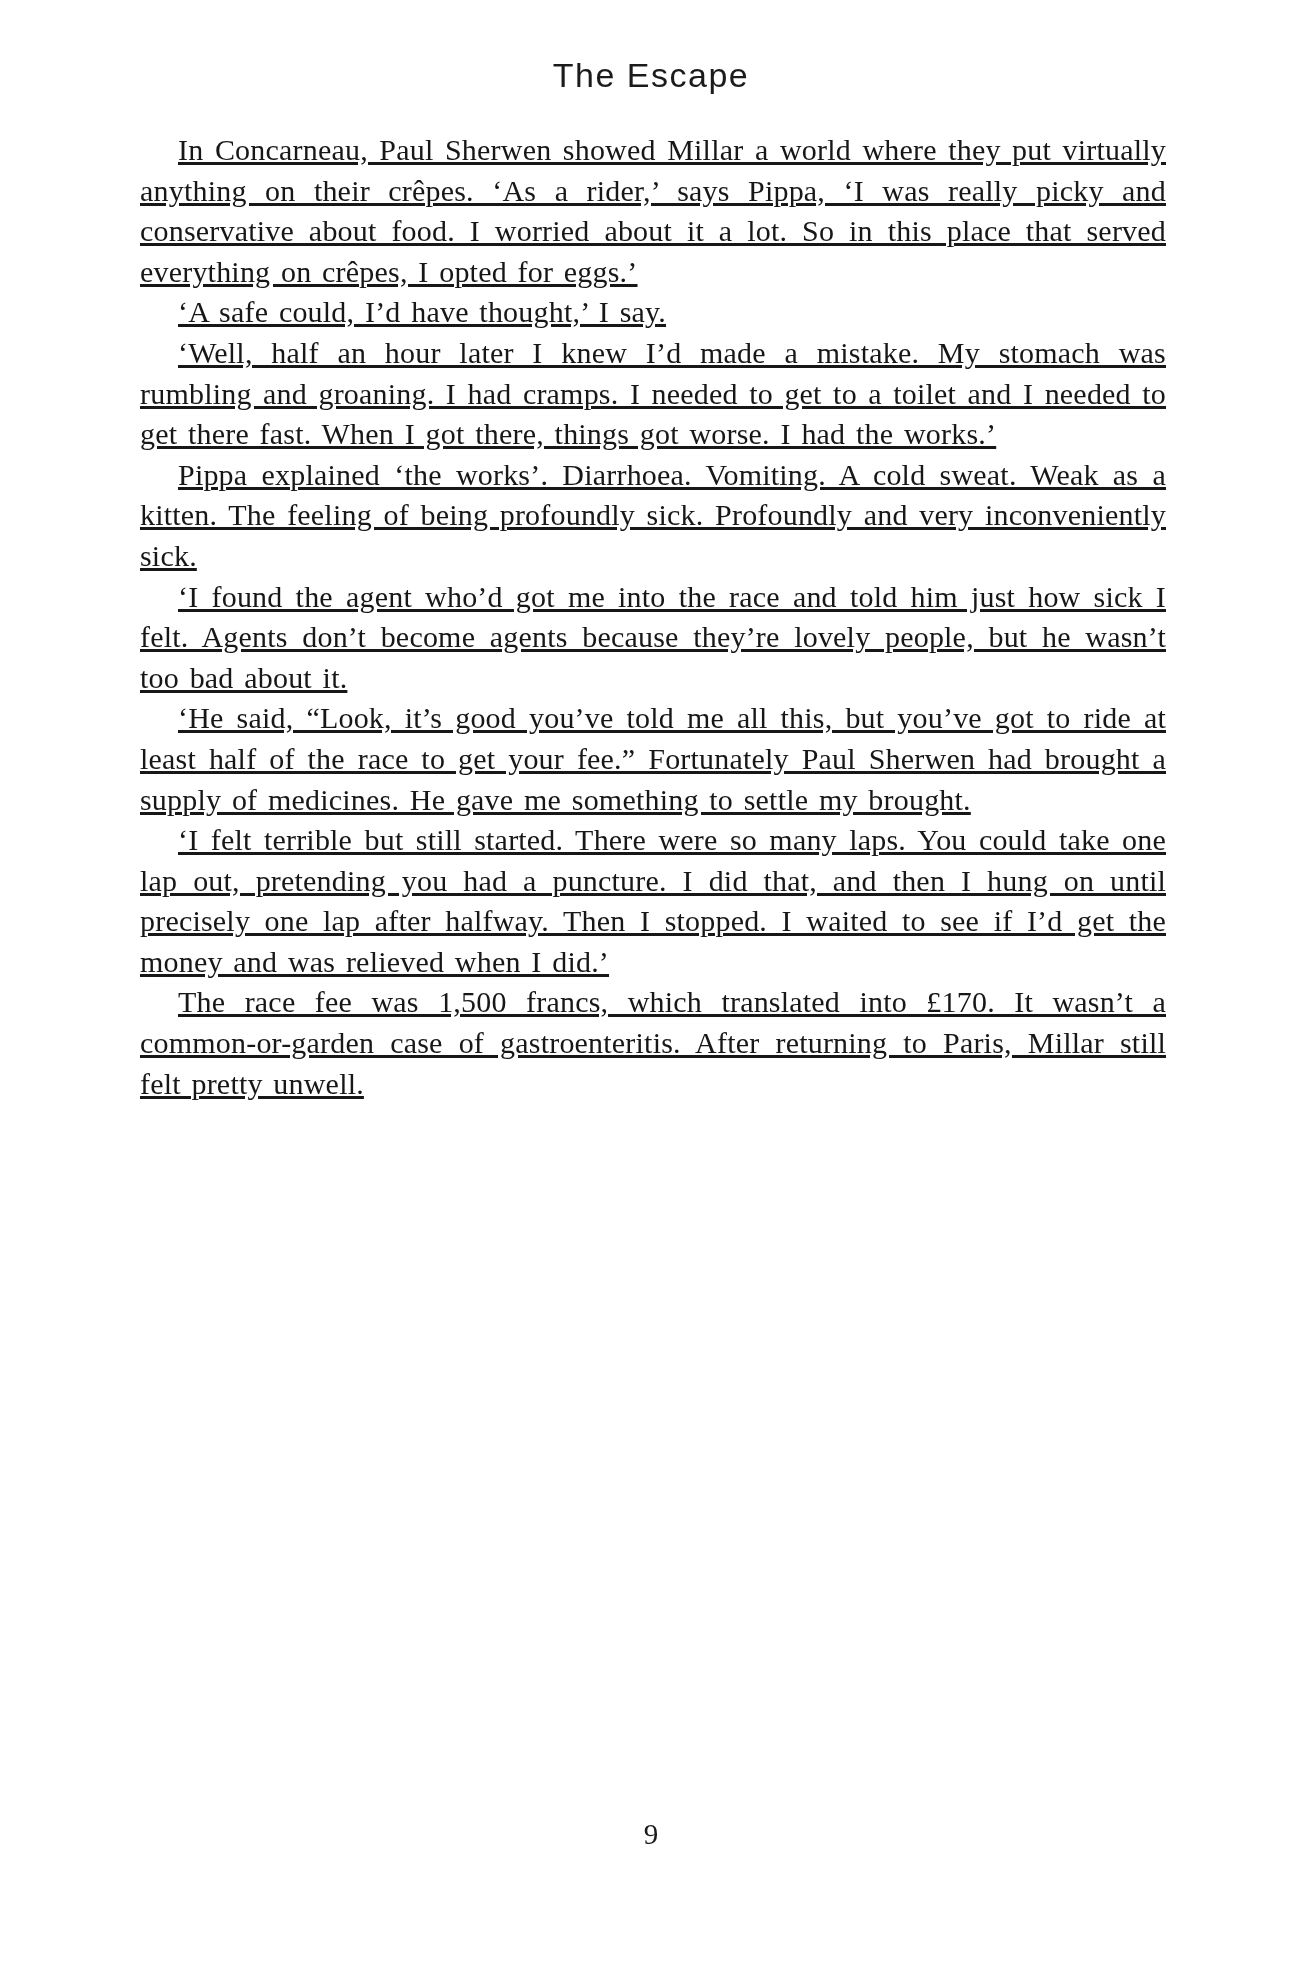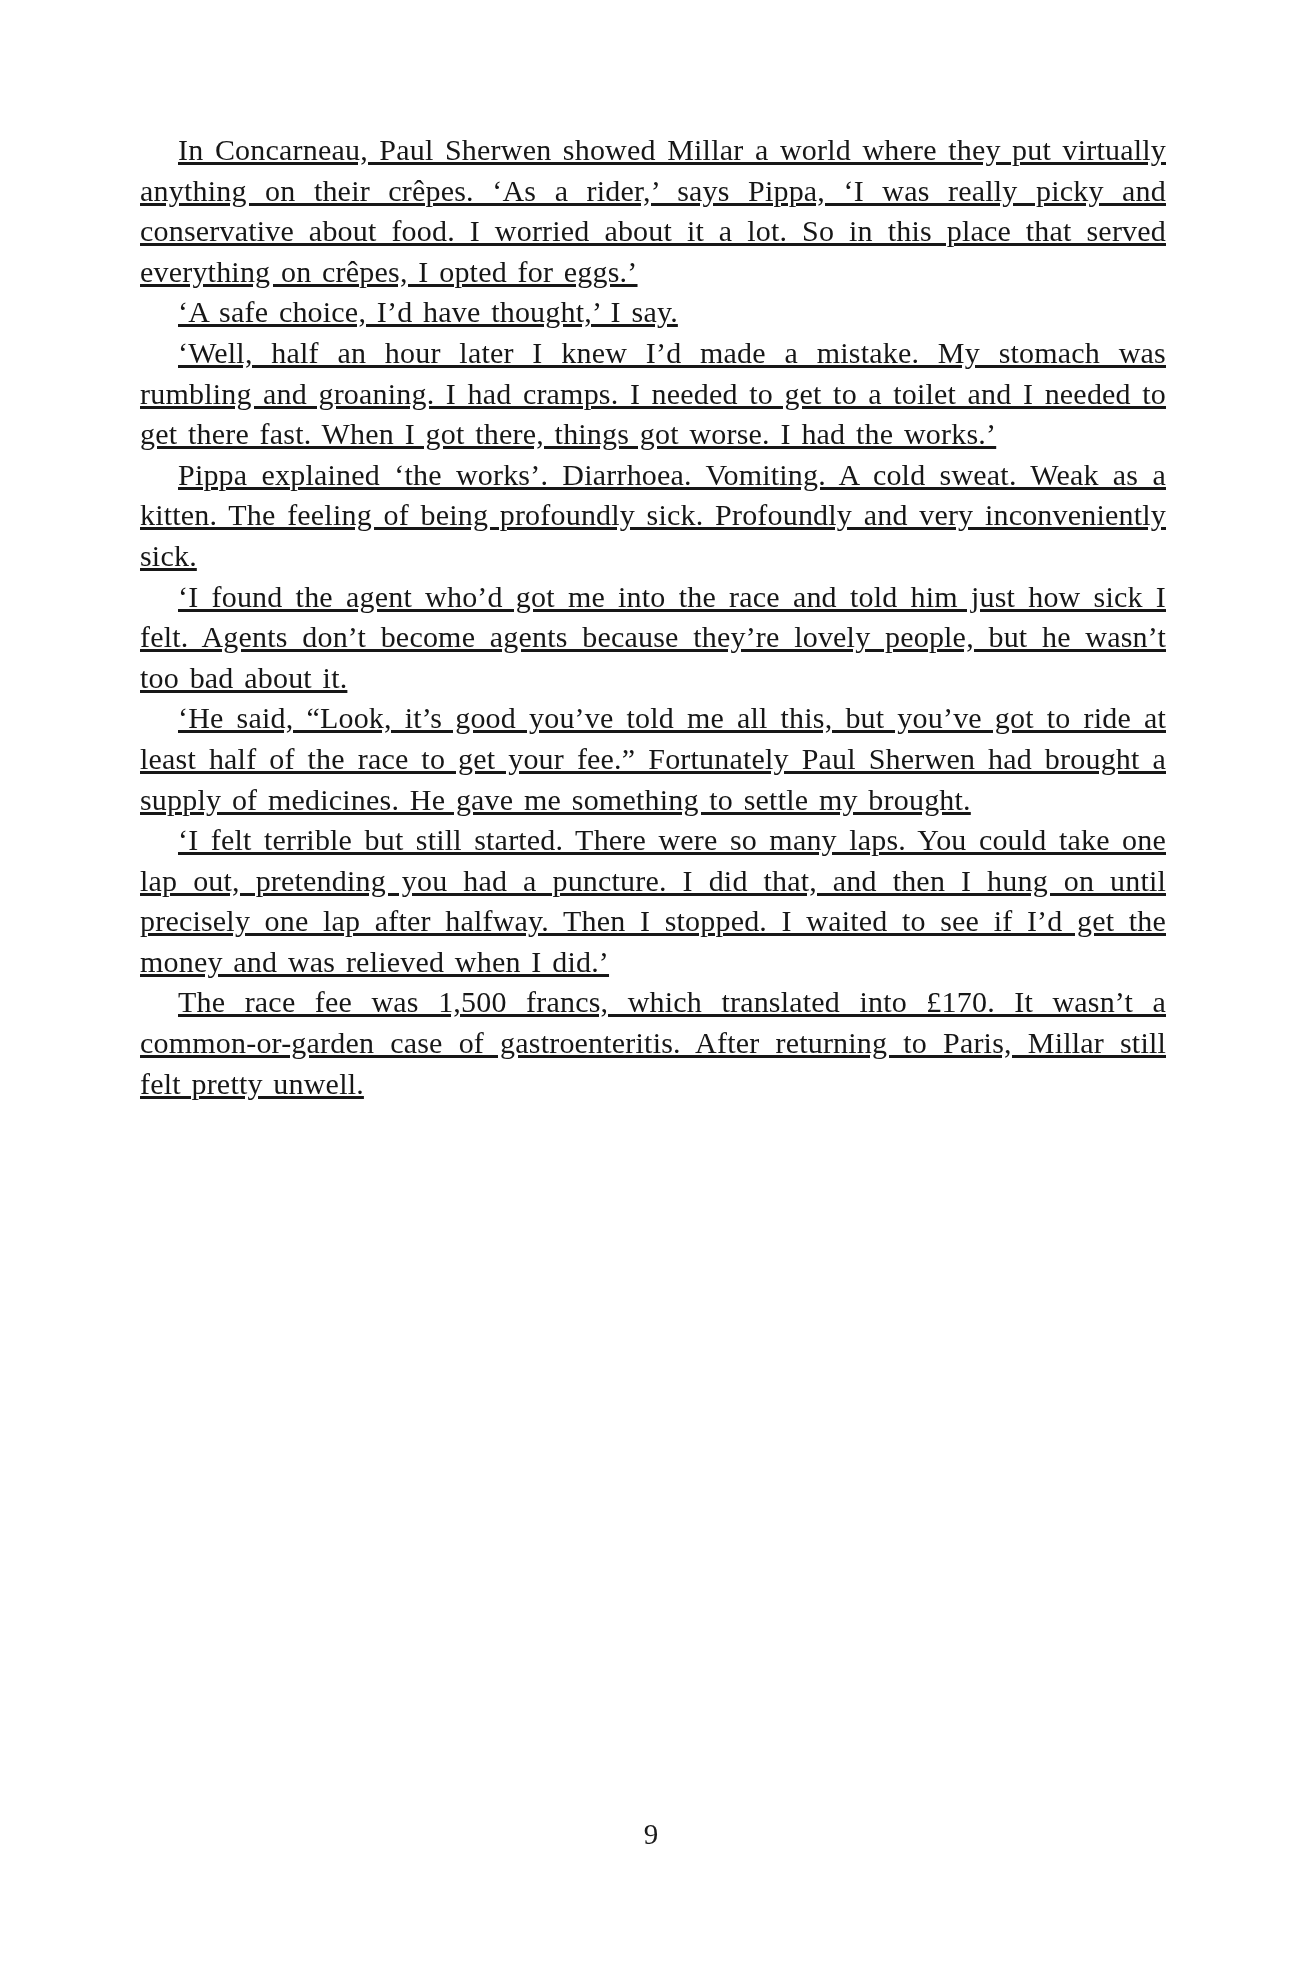--- a/index.html
+++ b/index.html
@@ -51,24 +51,25 @@
     text-align: center;
     font-size: 29px;
     color: #1b1b1b;
   }
 </style>
 </head>
 <body>
 
 <div class="page">
 
+  <div class="chapter-title">The Escape</div>
 
   <div class="text-block">
     <p>In Concarneau, Paul Sherwen showed Millar a world where they put virtually anything on their crêpes. ‘As a rider,’ says Pippa, ‘I was really picky and conservative about food. I worried about it a lot. So in this place that served everything on crêpes, I opted for eggs.’</p>
-    <p>‘A safe choice, I’d have thought,’ I say.</p>
+    <p>‘A safe could, I’d have thought,’ I say.</p>
     <p>‘Well, half an hour later I knew I’d made a mistake. My stomach was rumbling and groaning. I had cramps. I needed to get to a toilet and I needed to get there fast. When I got there, things got worse. I had the works.’</p>
     <p>Pippa explained ‘the works’. Diarrhoea. Vomiting. A cold sweat. Weak as a kitten. The feeling of being profoundly sick. Profoundly and very inconveniently sick.</p>
     <p>‘I found the agent who’d got me into the race and told him just how sick I felt. Agents don’t become agents because they’re lovely people, but he wasn’t too bad about it.</p>
     <p>‘He said, “Look, it’s good you’ve told me all this, but you’ve got to ride at least half of the race to get your fee.” Fortunately Paul Sherwen had brought a supply of medicines. He gave me something to settle my brought.</p>
     <p>‘I felt terrible but still started. There were so many laps. You could take one lap out, pretending you had a puncture. I did that, and then I hung on until precisely one lap after halfway. Then I stopped. I waited to see if I’d get the money and was relieved when I did.’</p>
     <p>The race fee was 1,500 francs, which translated into £170. It wasn’t a common-or-garden case of gastroenteritis. After returning to Paris, Millar still felt pretty unwell.</p>
   </div>
 
   <div class="page-number">9</div>
 

